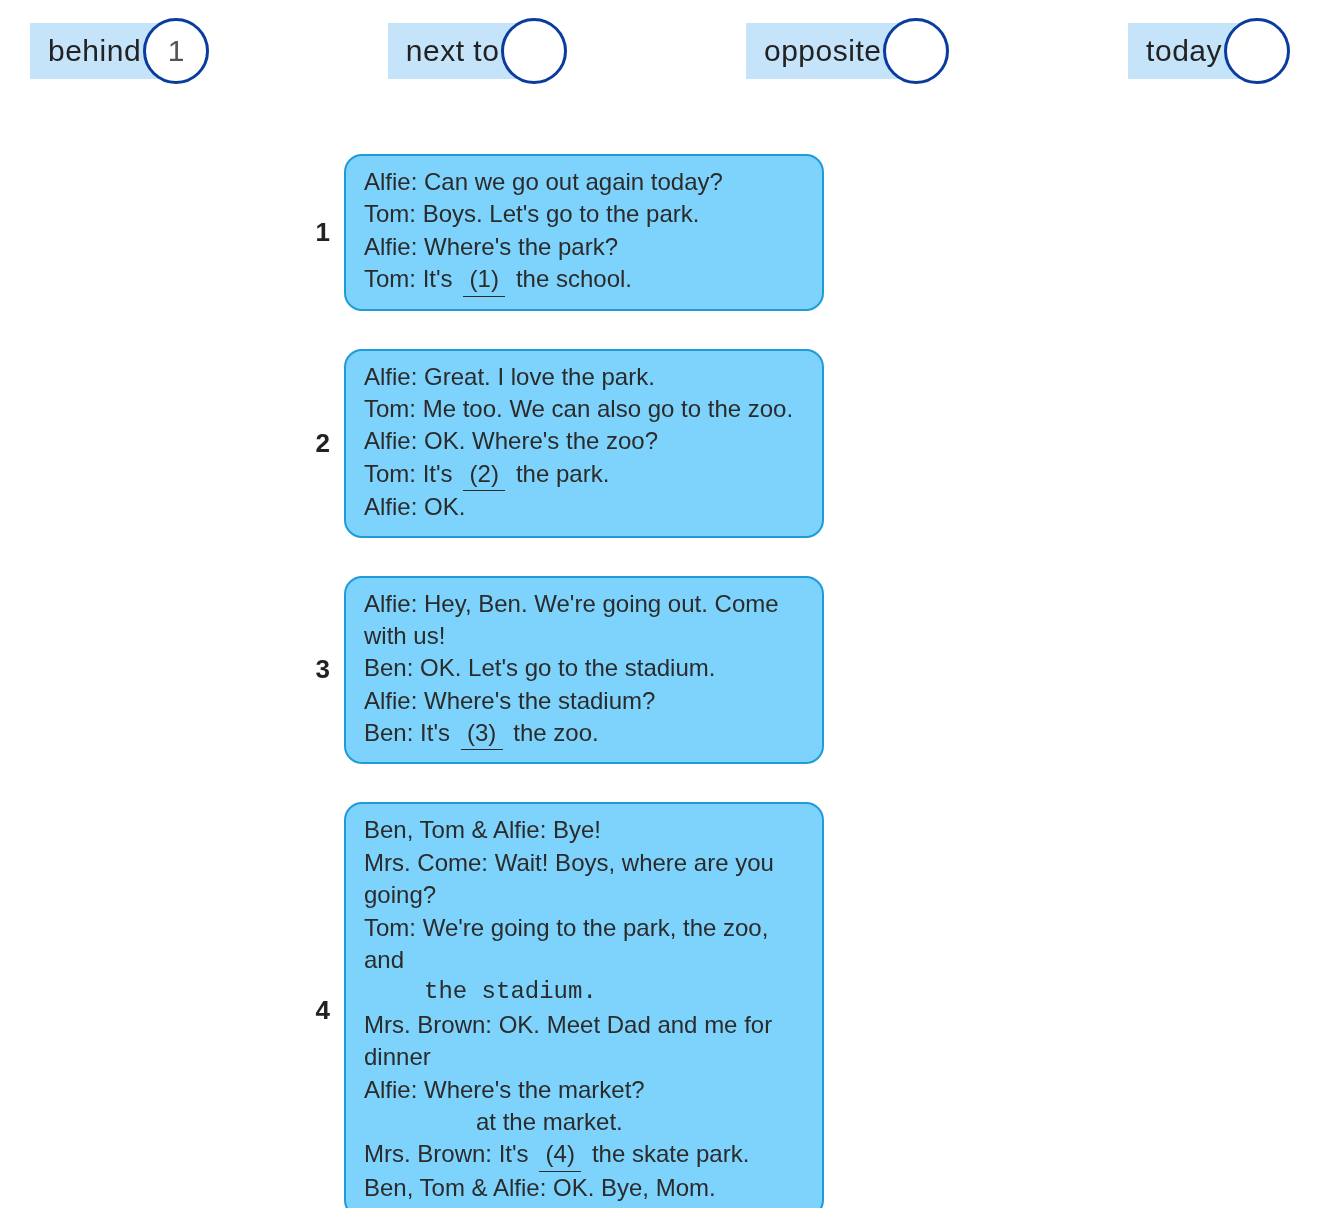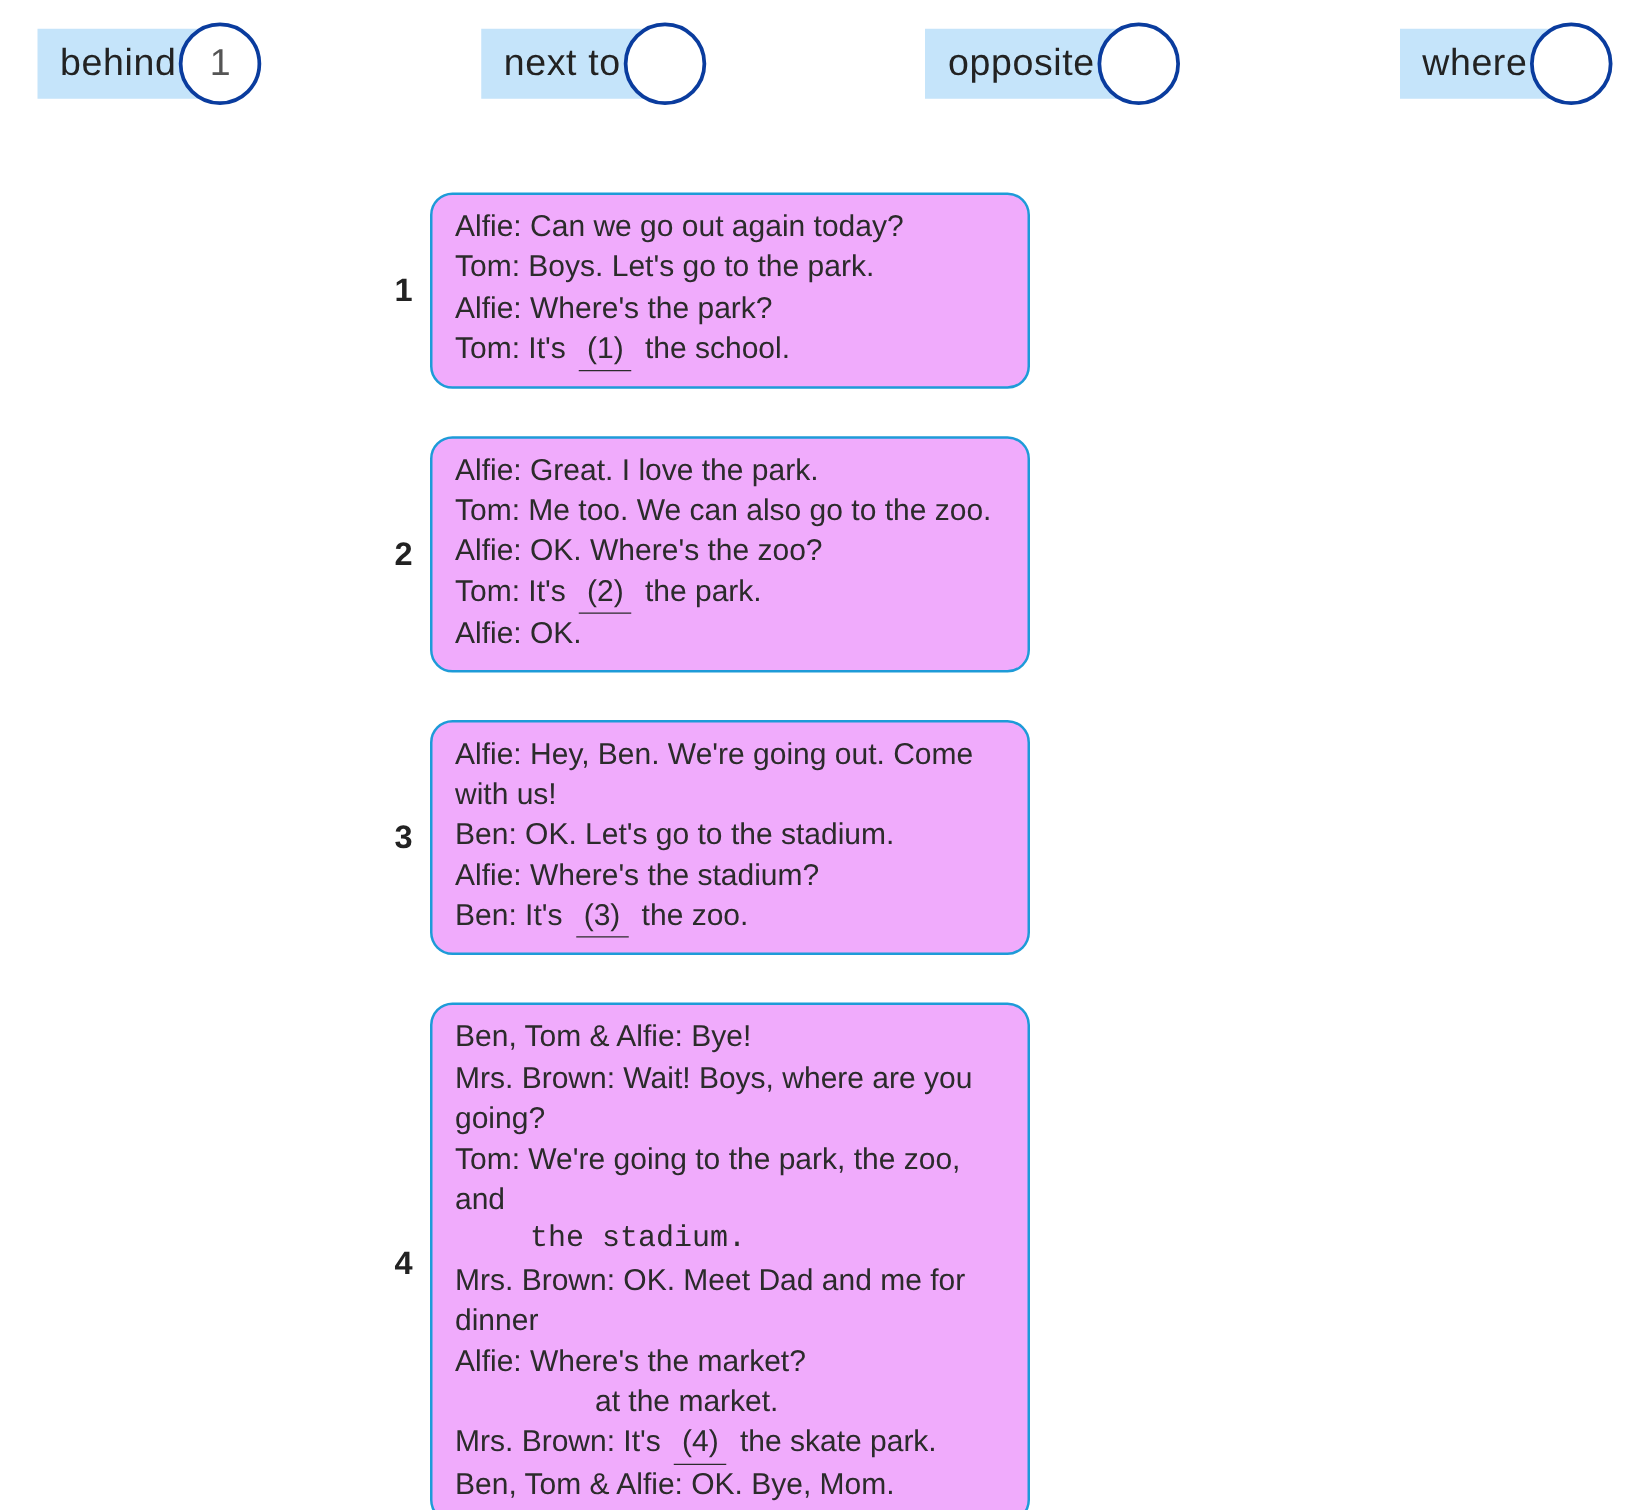--- a/index.html
+++ b/index.html
@@ -72,21 +72,21 @@
     font-weight: 600;
     color: #222;
     margin-right: 14px;
     flex-shrink: 0;
   }
   .dialogue-card {
     border: 2px solid #1e9bd8;
     border-radius: 18px;
     padding: 10px 18px 12px 18px;
     width: 440px;
-    background: #f0abfc;
+    background: #7dd3fc;
   }
   .line {
     font-size: 24px;
     line-height: 1.35;
     color: #2b2b2b;
     white-space: normal;
   }
   .line .blank {
     display: inline-block;
     border-bottom: 1.5px solid #2b2b2b;
@@ -115,21 +115,21 @@
     </div>
     <div class="vocab-item">
       <div class="vocab-label">next to</div>
       <div class="vocab-circle"></div>
     </div>
     <div class="vocab-item">
       <div class="vocab-label">opposite</div>
       <div class="vocab-circle"></div>
     </div>
     <div class="vocab-item">
-      <div class="vocab-label">where</div>
+      <div class="vocab-label">today</div>
       <div class="vocab-circle"></div>
     </div>
   </div>
 
   <div class="dialogues">
 
     <div class="dialogue-block">
       <div class="dialogue-num">1</div>
       <div class="dialogue-card">
         <div class="line">Alfie: Can we go out again today?</div>
@@ -163,21 +163,21 @@
         <div class="line">
           <span>Ben: It's </span><span class="blank">(3)</span><span> the zoo.</span>
         </div>
       </div>
     </div>
 
     <div class="dialogue-block">
       <div class="dialogue-num">4</div>
       <div class="dialogue-card">
         <div class="line">Ben, Tom &amp; Alfie: Bye!</div>
-        <div class="line">Mrs. Brown: Wait! Boys, where are you going?</div>
+        <div class="line">Mrs. Come: Wait! Boys, where are you going?</div>
         <div class="line">Tom: We're going to the park, the zoo, and</div>
         <div class="line indent">the stadium.</div>
         <div class="line">Mrs. Brown: OK. Meet Dad and me for dinner</div>
         <div class="line">Alfie: Where's the market?</div>
         <div class="line indent2">at the market.</div>
         <div class="line">
           <span>Mrs. Brown: It's </span><span class="blank">(4)</span><span> the skate park.</span>
         </div>
         <div class="line">Ben, Tom &amp; Alfie: OK. Bye, Mom.</div>
       </div>

